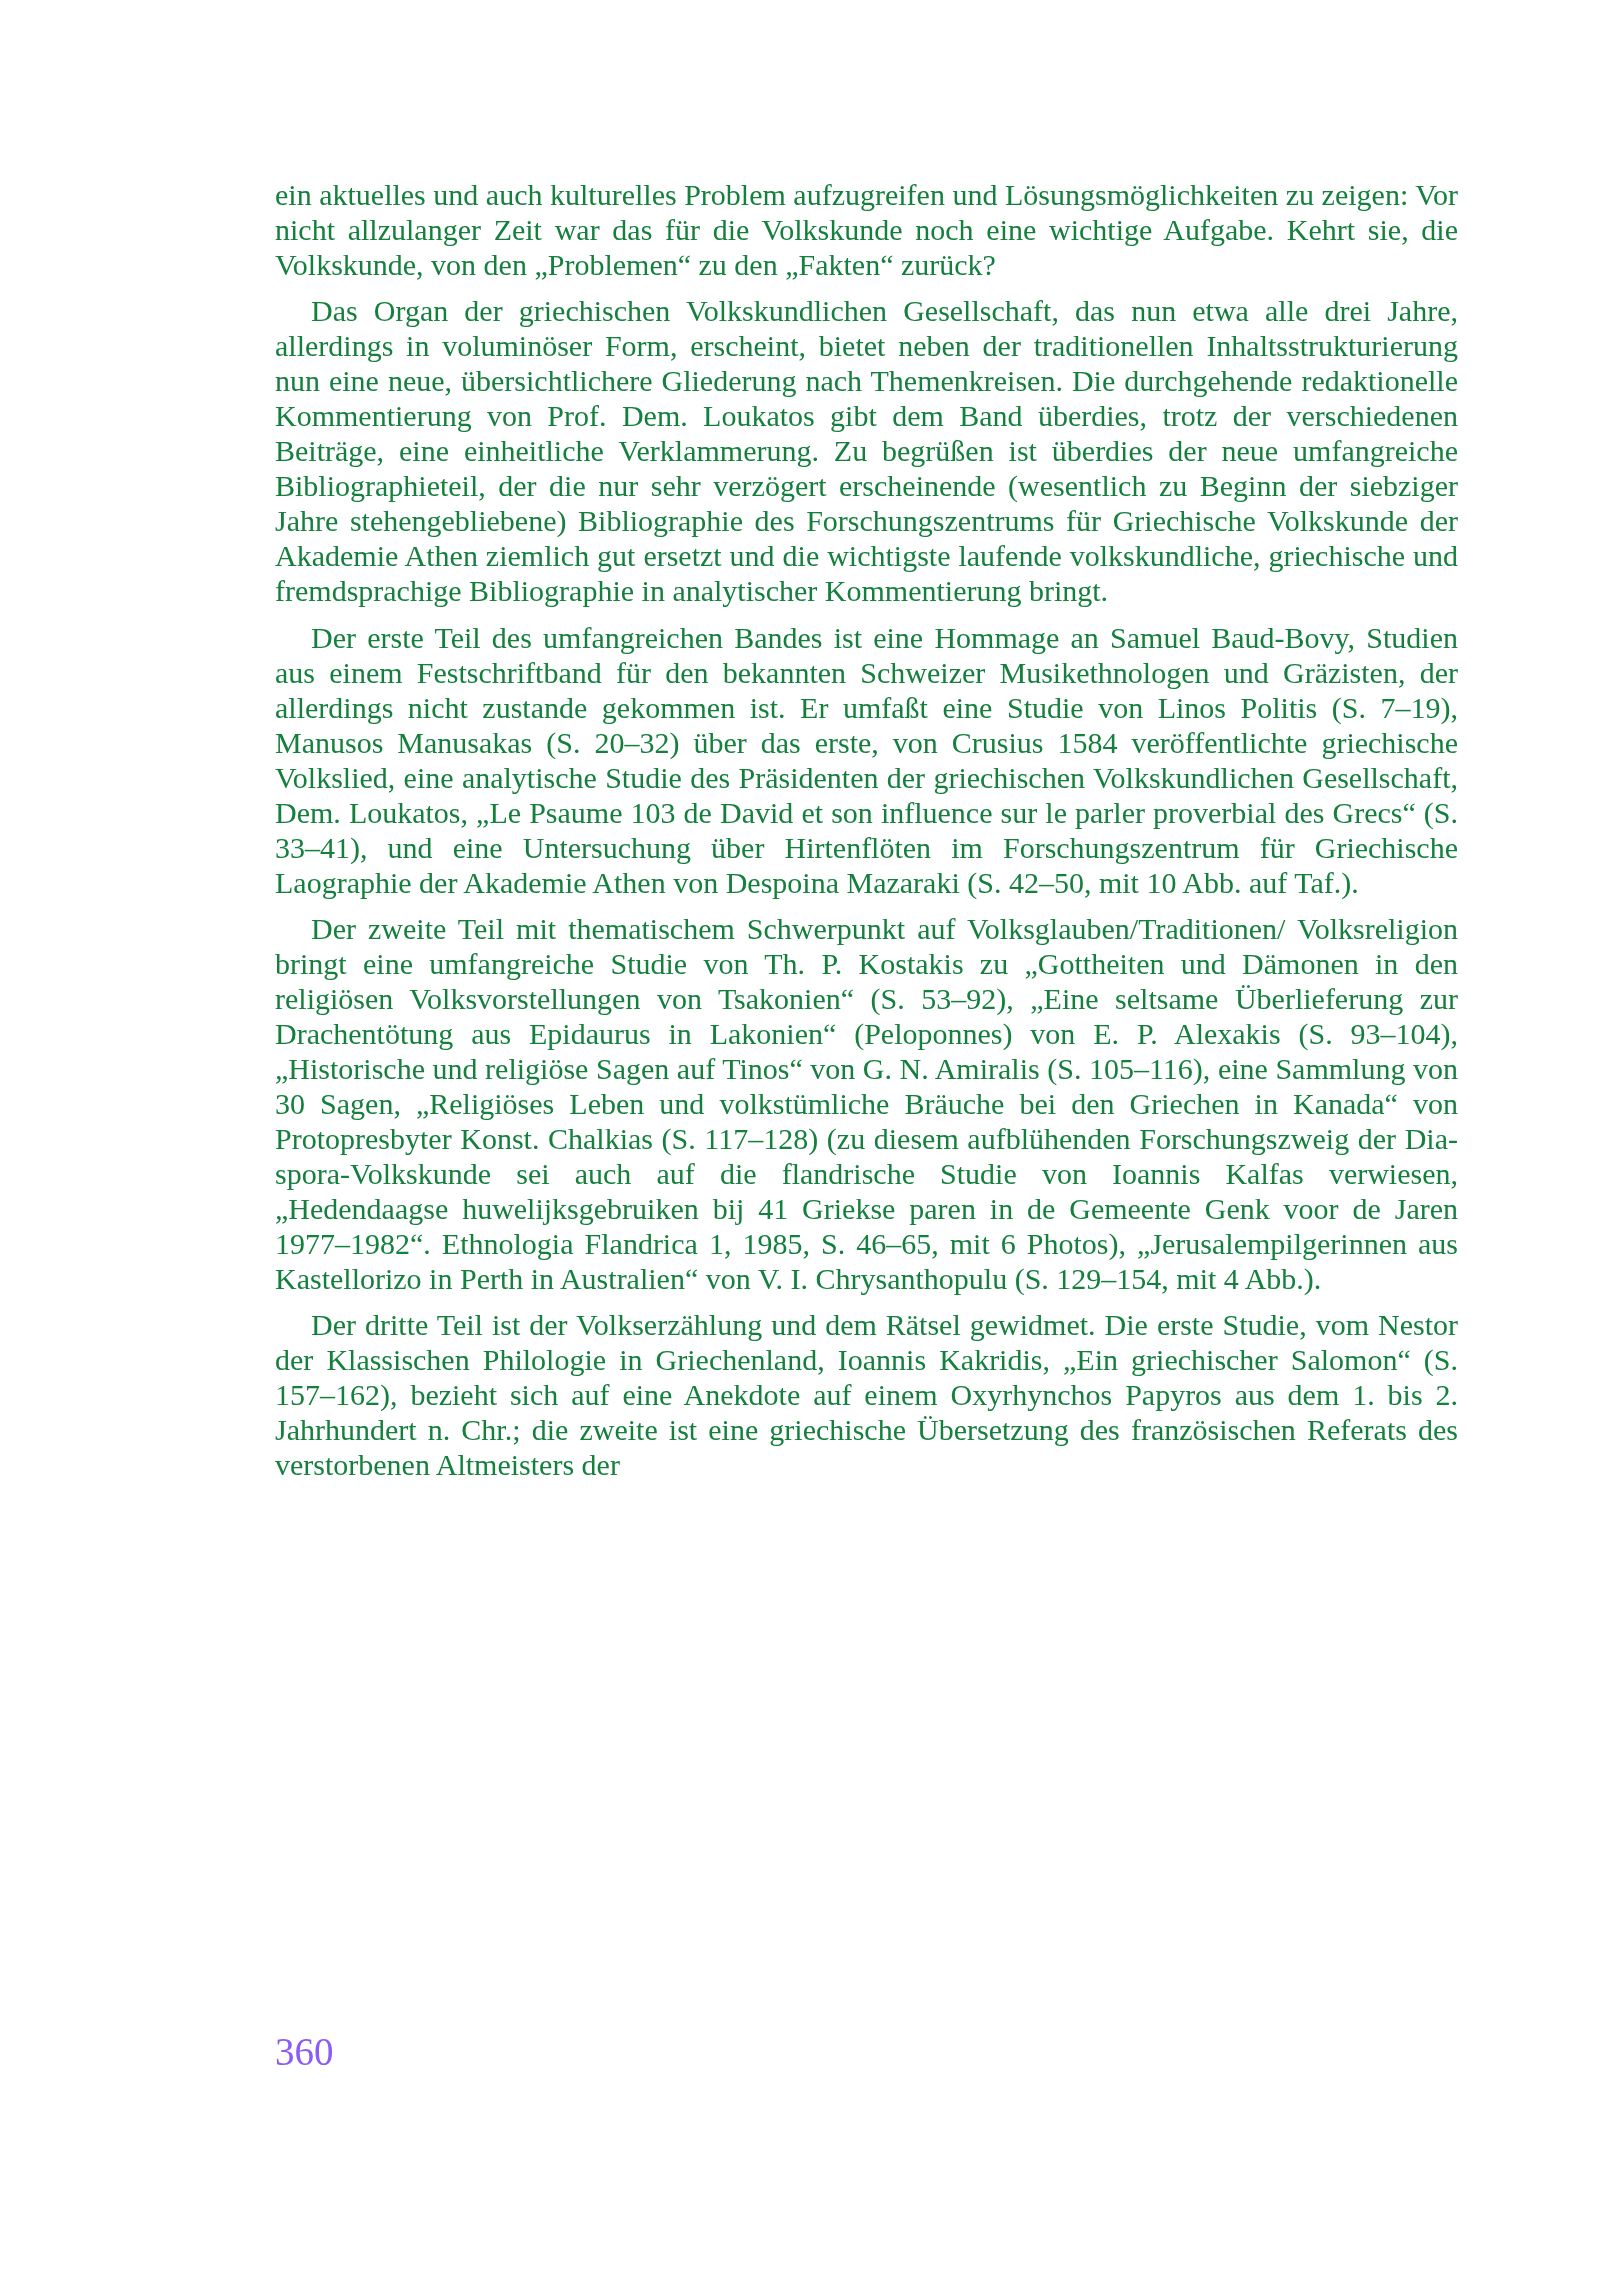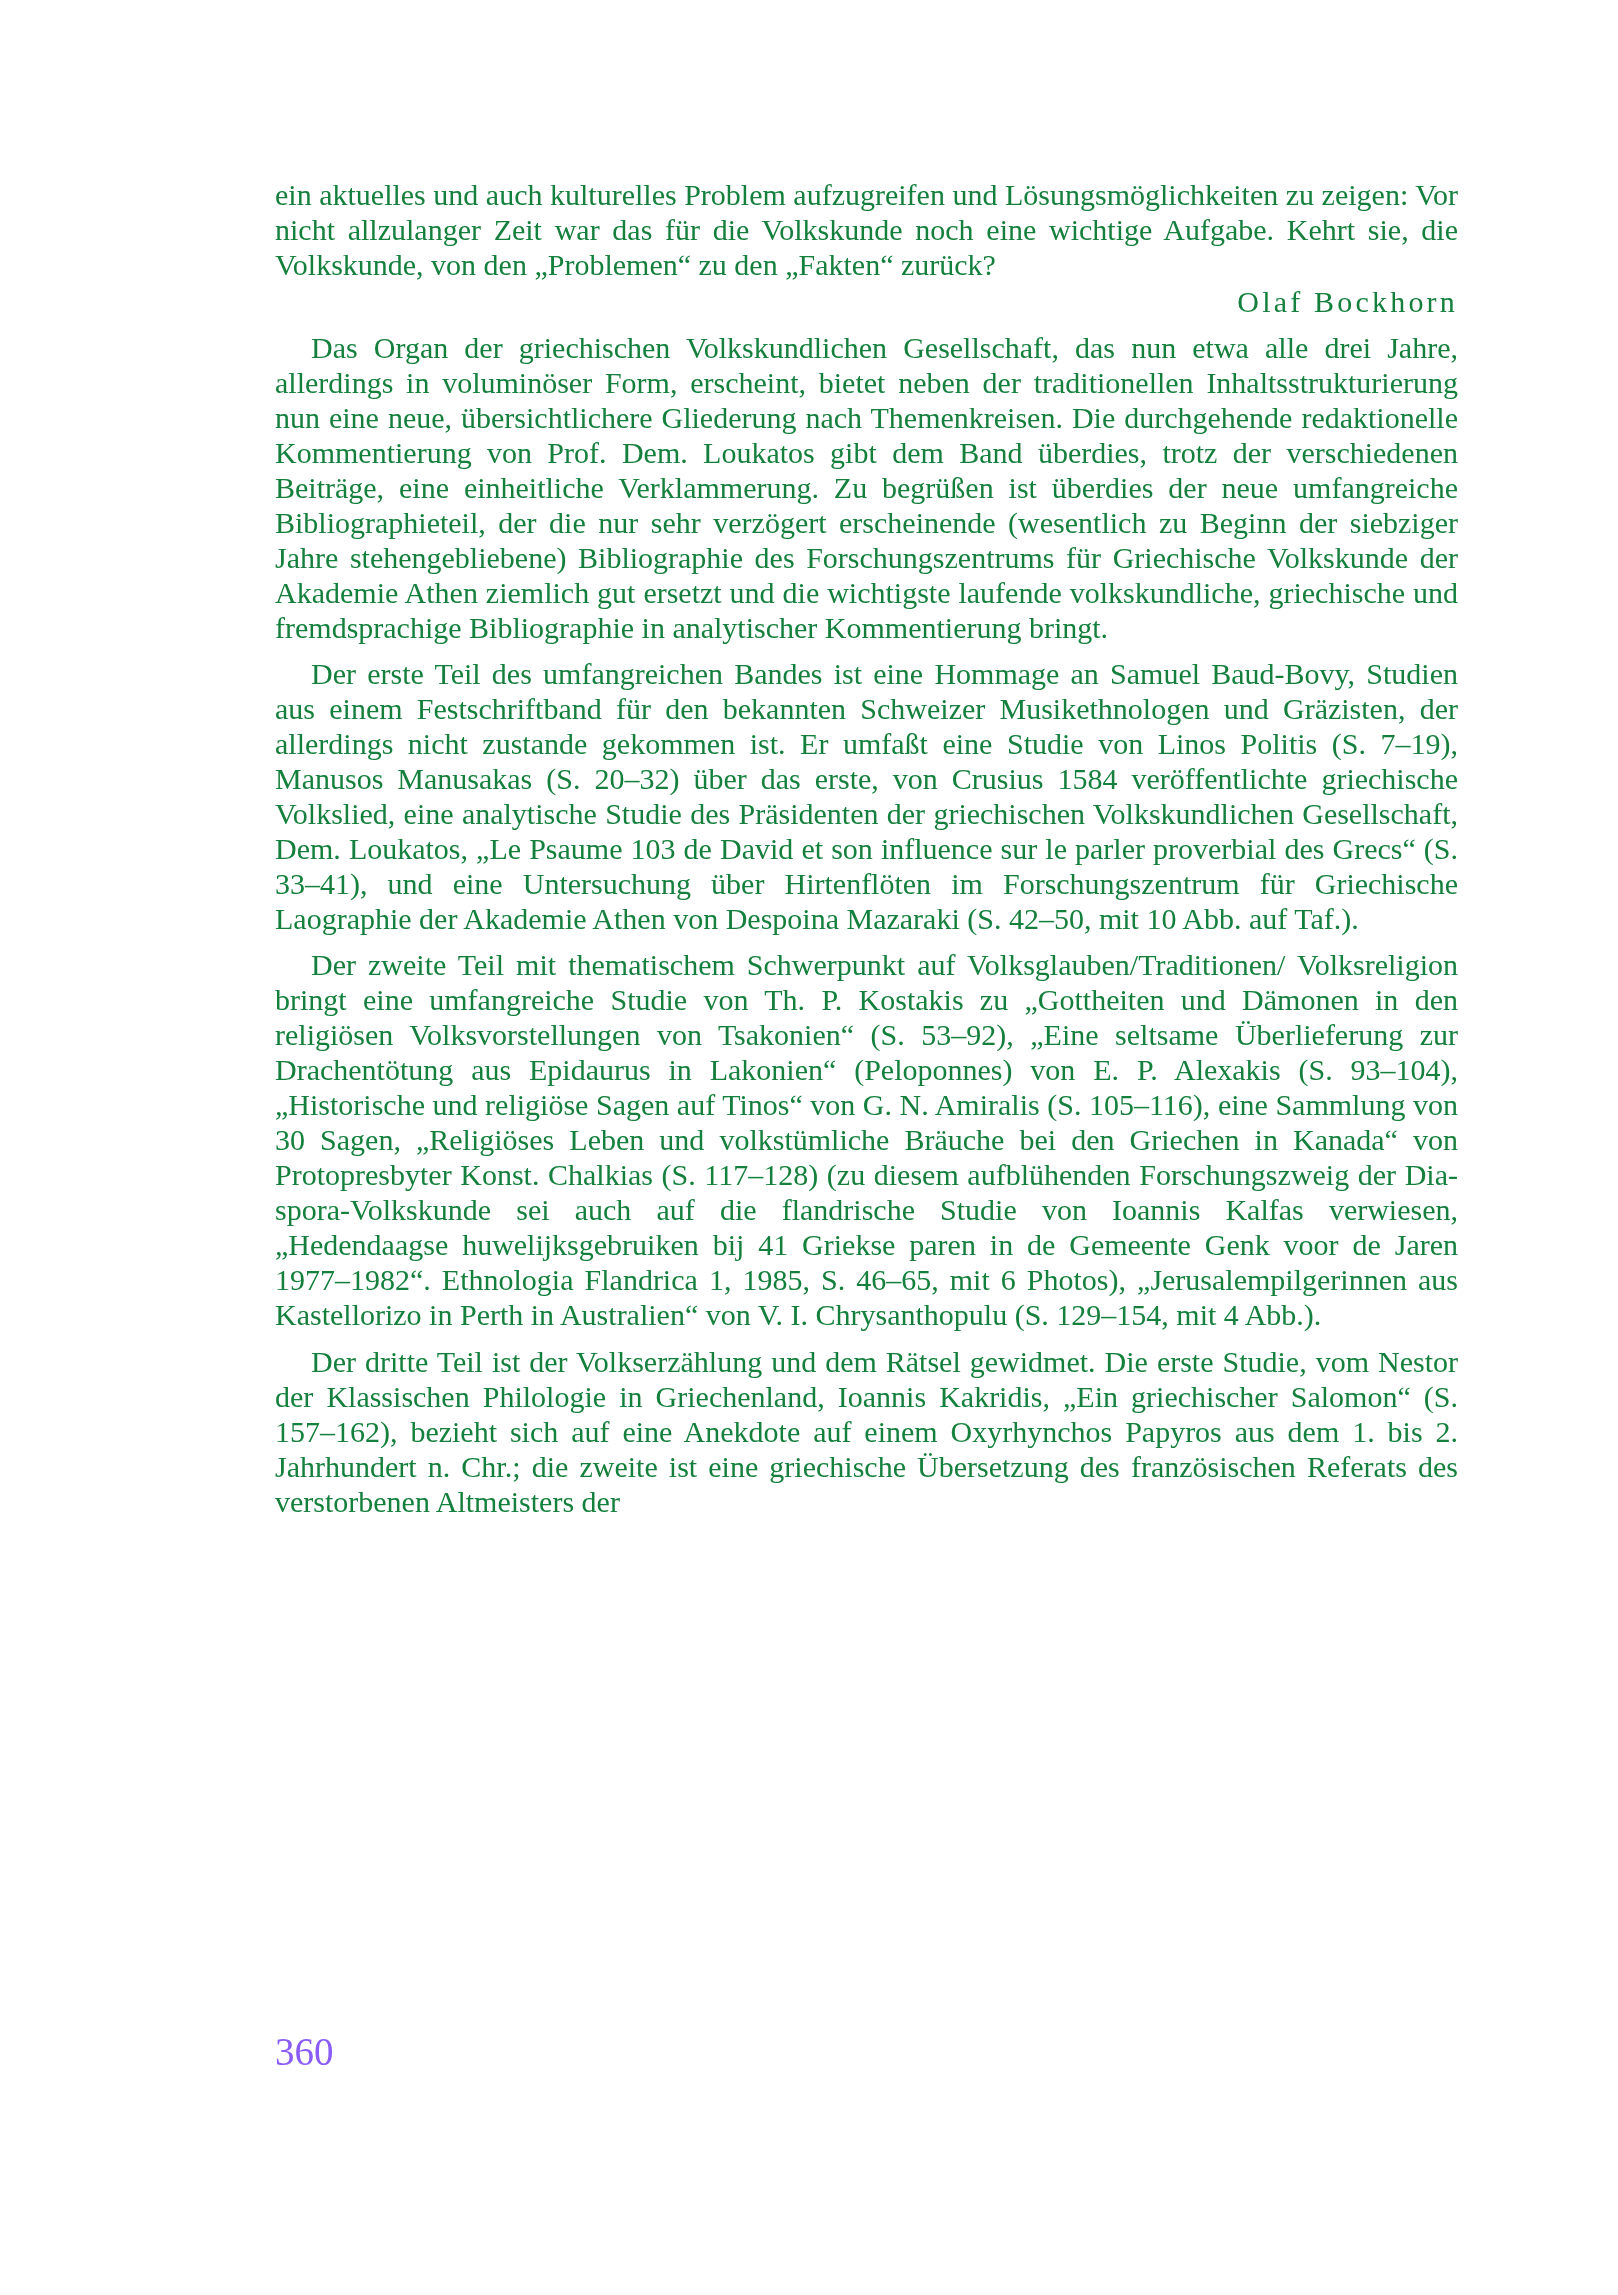--- a/index.html
+++ b/index.html
@@ -38,21 +38,20 @@
     font-family: "Liberation Serif", "DejaVu Serif", serif;
     font-size: 39px;
     color: #8b5cf6;
   }
 </style>
 </head>
 <body>
 
 <div class="page">
   <p>ein aktuelles und auch kulturelles Problem aufzugreifen und Lösungsmöglichkeiten zu zeigen: Vor nicht allzulanger Zeit war das für die Volkskunde noch eine wichtige Aufgabe. Kehrt sie, die Volkskunde, von den „Problemen“ zu den „Fakten“ zurück?</p>
-  <p class="signature">Olaf Bockhorn</p>
 
 
   <p class="indent para-gap">Das Organ der griechischen Volkskundlichen Gesellschaft, das nun etwa alle drei Jahre, allerdings in voluminöser Form, erscheint, bietet neben der traditionellen Inhaltsstrukturierung nun eine neue, übersichtlichere Gliederung nach Themenkrei­sen. Die durchgehende redaktionelle Kommentierung von Prof. Dem. Loukatos gibt dem Band überdies, trotz der verschiedenen Beiträge, eine einheitliche Ver­klammerung. Zu begrüßen ist überdies der neue umfangreiche Bibliographieteil, der die nur sehr verzögert erscheinende (wesentlich zu Beginn der siebziger Jahre ste­hengebliebene) Bibliographie des Forschungszentrums für Griechische Volkskunde der Akademie Athen ziemlich gut ersetzt und die wichtigste laufende volkskundli­che, griechische und fremdsprachige Bibliographie in analytischer Kommentierung bringt.</p>
   <p class="indent para-gap">Der erste Teil des umfangreichen Bandes ist eine Hommage an Samuel Baud-Bovy, Studien aus einem Festschriftband für den bekannten Schweizer Musikethno­logen und Gräzisten, der allerdings nicht zustande gekommen ist. Er umfaßt eine Studie von Linos Politis (S. 7–19), Manusos Manusakas (S. 20–32) über das erste, von Crusius 1584 veröffentlichte griechische Volkslied, eine analytische Studie des Präsidenten der griechischen Volkskundlichen Gesellschaft, Dem. Loukatos, „Le Psaume 103 de David et son influence sur le parler proverbial des Grecs“ (S. 33–41), und eine Untersuchung über Hirtenflöten im Forschungszentrum für Griechische Laographie der Akademie Athen von Despoina Mazaraki (S. 42–50, mit 10 Abb. auf Taf.).</p>
   <p class="indent para-gap">Der zweite Teil mit thematischem Schwerpunkt auf Volksglauben/Traditionen/ Volksreligion bringt eine umfangreiche Studie von Th. P. Kostakis zu „Gottheiten und Dämonen in den religiösen Volksvorstellungen von Tsakonien“ (S. 53–92), „Eine seltsame Überlieferung zur Drachentötung aus Epidaurus in Lakonien“ (Pelo­ponnes) von E. P. Alexakis (S. 93–104), „Historische und religiöse Sagen auf Tinos“ von G. N. Amiralis (S. 105–116), eine Sammlung von 30 Sagen, „Religiöses Leben und volkstümliche Bräuche bei den Griechen in Kanada“ von Protopresbyter Konst. Chalkias (S. 117–128) (zu diesem aufblühenden Forschungszweig der Dia­spora-Volkskunde sei auch auf die flandrische Studie von Ioannis Kalfas verwiesen, „Hedendaagse huwelijksgebruiken bij 41 Griekse paren in de Gemeente Genk voor de Jaren 1977–1982“. Ethnologia Flandrica 1, 1985, S. 46–65, mit 6 Photos), „Jerusalempilgerinnen aus Kastellorizo in Perth in Australien“ von V. I. Chrysan­thopulu (S. 129–154, mit 4 Abb.).</p>
   <p class="indent para-gap">Der dritte Teil ist der Volkserzählung und dem Rätsel gewidmet. Die erste Studie, vom Nestor der Klassischen Philologie in Griechenland, Ioannis Kakridis, „Ein griechischer Salomon“ (S. 157–162), bezieht sich auf eine Anekdote auf einem Oxyrhynchos Papyros aus dem 1. bis 2. Jahrhundert n. Chr.; die zweite ist eine grie­chische Übersetzung des französischen Referats des verstorbenen Altmeisters der</p>
 </div>
 
 <div class="page-number">360</div>
 

